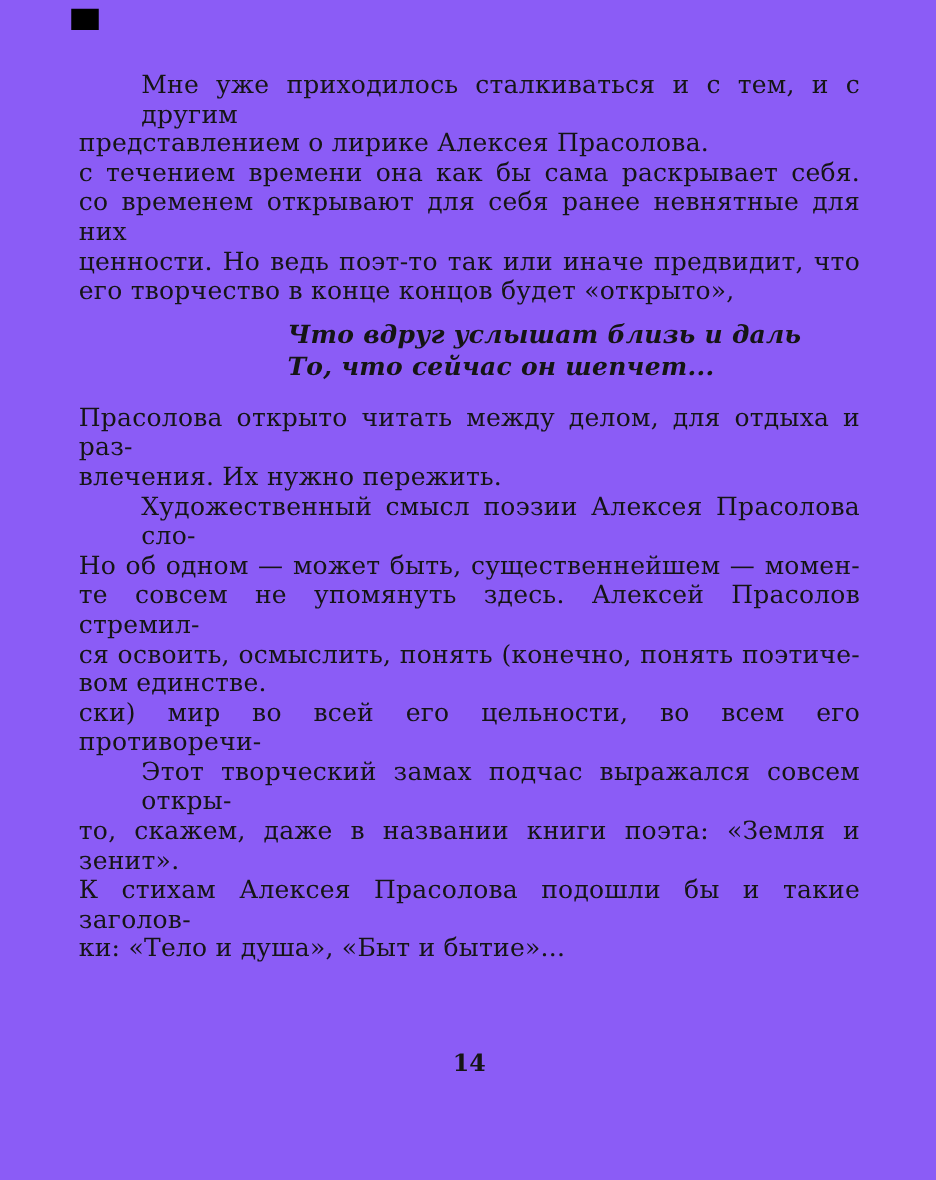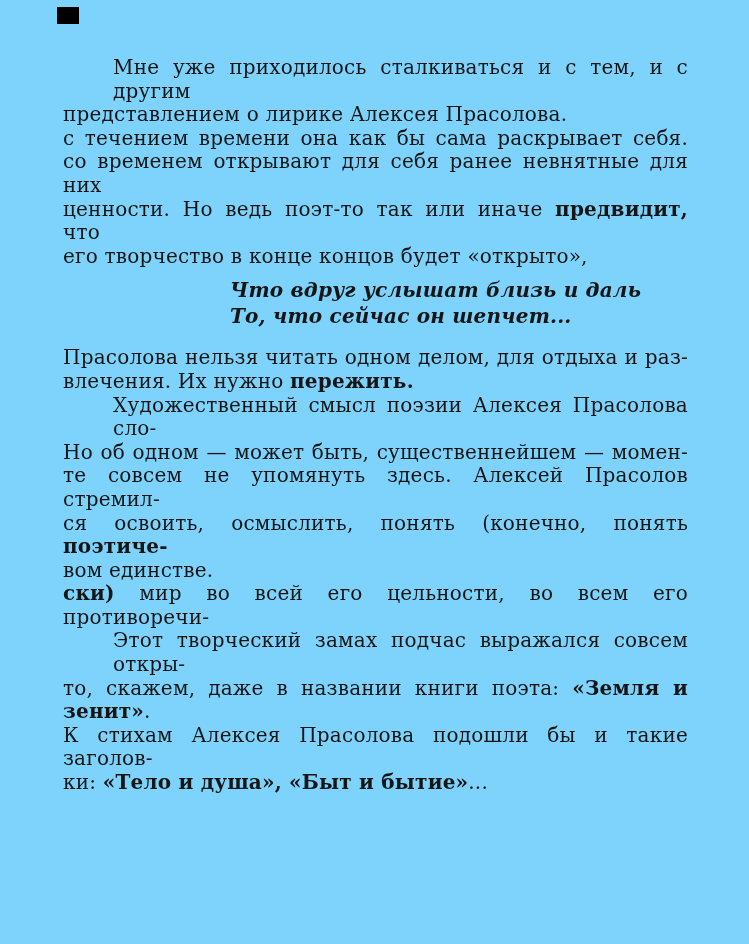--- a/index.html
+++ b/index.html
@@ -6,21 +6,21 @@
   body {
     width: 749px; height: 944px;
     background: #ffffff;
     font-family: "DejaVu Serif", "Liberation Serif", serif;
     color: #151515;
     overflow: hidden;
   }
   .page {
     position: relative;
     width: 749px; height: 944px;
-    background: #7dd3fc;
+    background: #8b5cf6;
   }
   .corner-mark {
     position: absolute;
     left: 57px; top: 7px;
     width: 22px; height: 17px;
     background: #000;
   }
   .text-block {
     position: absolute;
     left: 63px; top: 56px;
@@ -32,21 +32,21 @@
   .line {
     line-height: 23.6px;
     text-align: justify;
     text-align-last: justify;
   }
   .line.last {
     text-align: center;
     text-align-last: left;
   }
   .line.indent { padding-left: 50px; }
-  .b { font-weight: bold; }
+  .b { font-weight: normal; }
   .verse {
     margin: 9px 0 17px 167px;
     font-weight: bold;
     font-style: italic;
   }
   .verse .line {
     line-height: 26px;
     text-align: left;
     text-align-last: left;
   }
@@ -74,31 +74,32 @@
         <div class="line"><span>с течением времени она как бы сама раскрывает себя.</span></div>
         <div class="line"><span>со временем открывают для себя ранее невнятные для них</span></div>
         <div class="line"><span>ценности. Но ведь поэт-то так или иначе </span><span class="b">предвидит,</span><span> что</span></div>
         <div class="line last"><span>его творчество в конце концов будет «открыто»,</span></div>
       </div>
       <div class="verse">
         <div class="line last"><span>Что вдруг услышат близь и даль</span></div>
         <div class="line last"><span>То, что сейчас он шепчет...</span></div>
       </div>
       <div class="para">
-        <div class="line"><span>Прасолова нельзя читать одном делом, для отдыха и раз-</span></div>
+        <div class="line"><span>Прасолова открыто читать между делом, для отдыха и раз-</span></div>
         <div class="line last"><span>влечения. Их нужно </span><span class="b">пережить.</span></div>
       </div>
       <div class="para">
         <div class="line indent"><span>Художественный смысл поэзии Алексея Прасолова сло-</span></div>
         <div class="line"><span>Но об одном — может быть, существеннейшем — момен-</span></div>
         <div class="line"><span>те совсем не упомянуть здесь. Алексей Прасолов стремил-</span></div>
         <div class="line"><span>ся освоить, осмыслить, понять (конечно, понять </span><span class="b">поэтиче-</span></div>
         <div class="line last"><span>вом единстве.</span></div>
         <div class="line"><span class="b">ски)</span><span> мир во всей его цельности, во всем его противоречи-</span></div>
       </div>
       <div class="para">
         <div class="line indent"><span>Этот творческий замах подчас выражался совсем откры-</span></div>
         <div class="line"><span>то, скажем, даже в названии книги поэта: </span><span class="b">«Земля и зенит»</span><span>.</span></div>
         <div class="line"><span>К стихам Алексея Прасолова подошли бы и такие заголов-</span></div>
         <div class="line last"><span>ки: </span><span class="b">«Тело и душа», «Быт и бытие»</span><span>...</span></div>
       </div>
     </div>
+  <div class="page-number">14</div>
 </div>
 
 </body></html>

